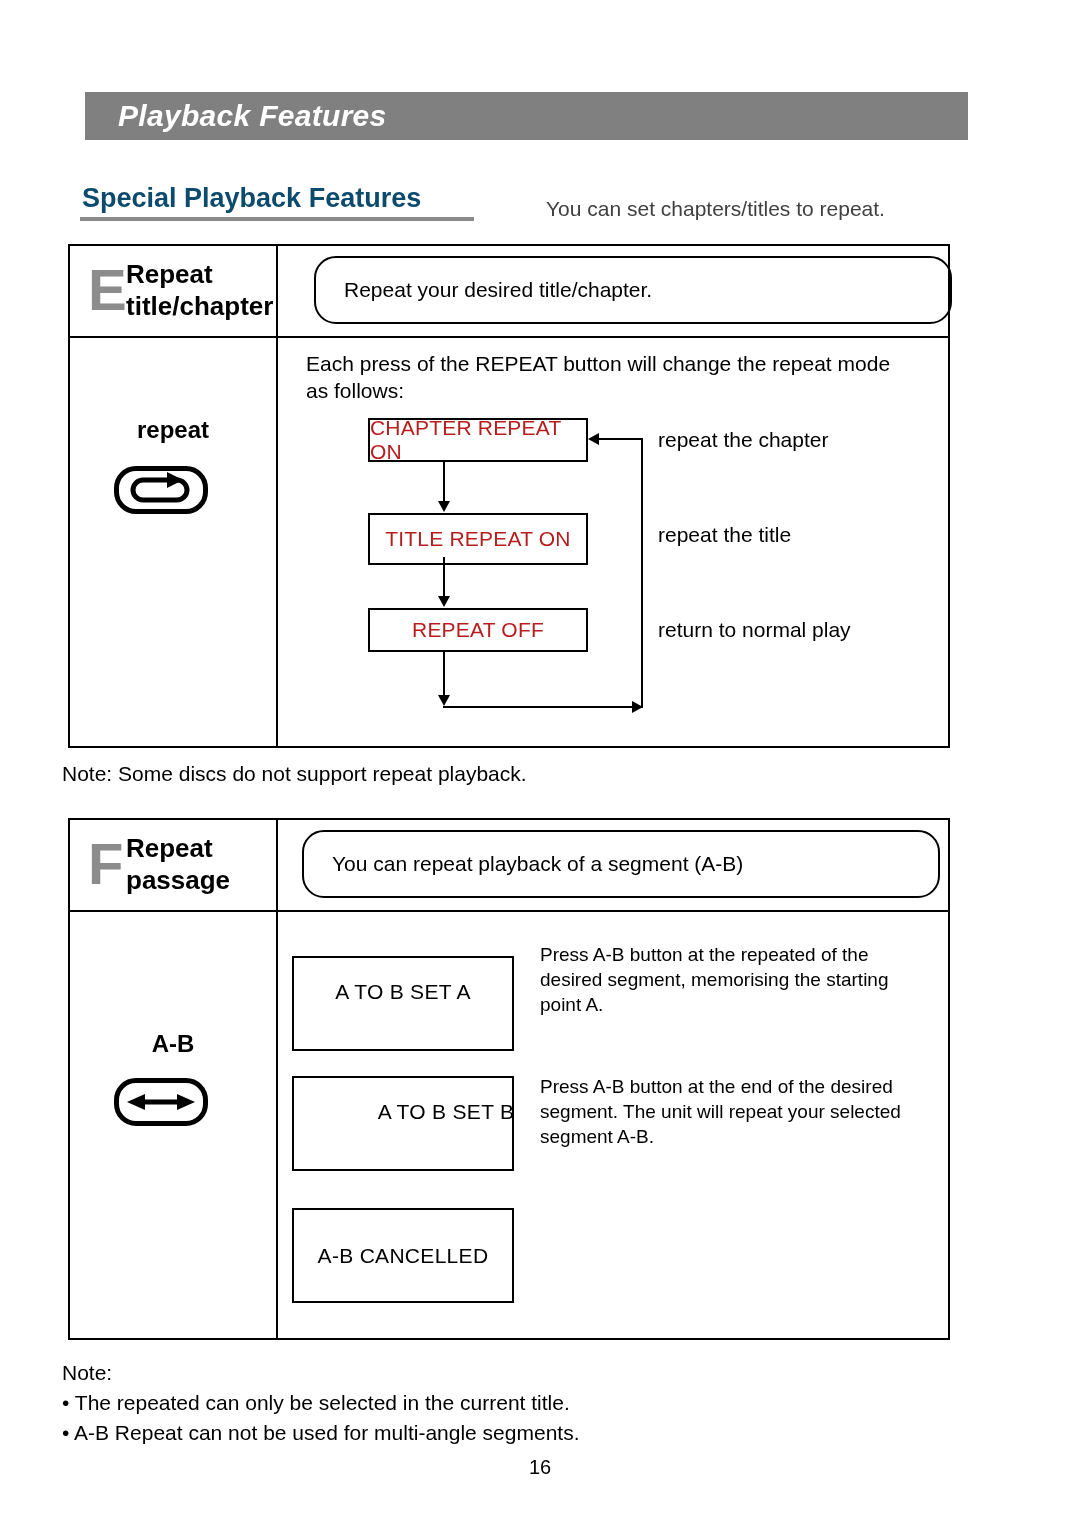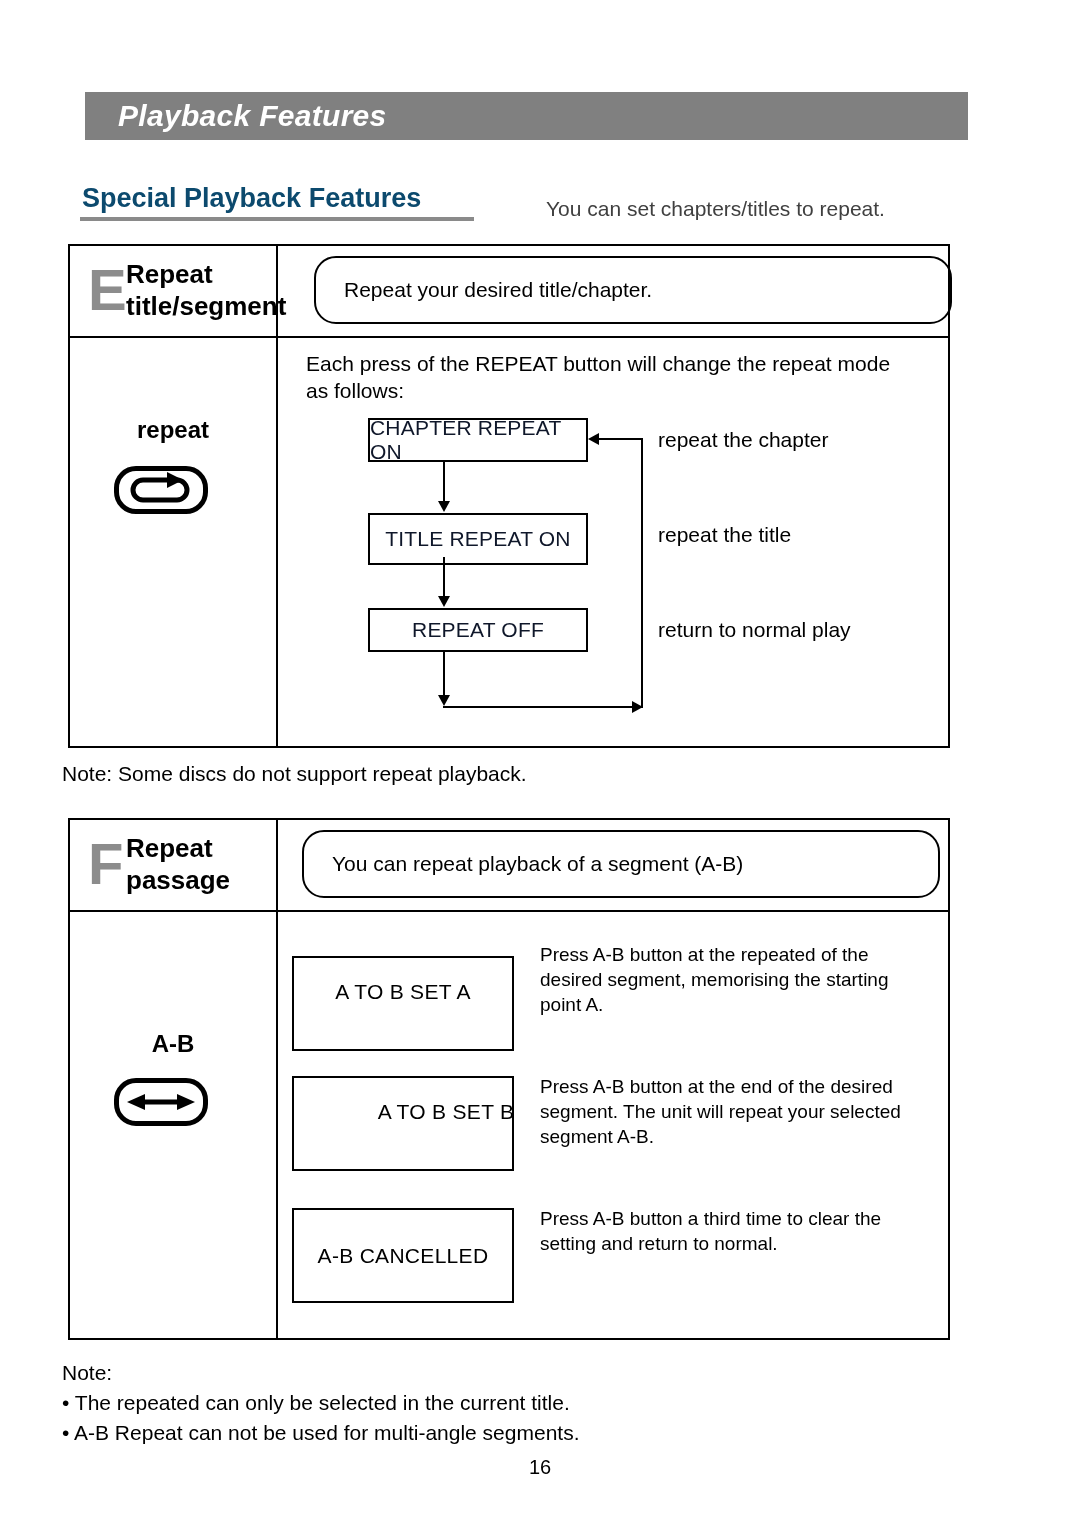--- a/index.html
+++ b/index.html
@@ -157,21 +157,21 @@
     color: #000;
   }
   .flow-box {
     position: absolute;
     border: 2px solid #000;
     box-sizing: border-box;
     display: flex;
     align-items: center;
     justify-content: center;
     font-size: 21px;
-    color: #0f172a;
+    color: #b91c1c;
     background: #fff;
     letter-spacing: 0.2px;
   }
   .flow-label {
     position: absolute;
     font-size: 21px;
     color: #000;
     white-space: nowrap;
   }
   .vline {
@@ -276,21 +276,21 @@
   <div class="section-heading-rule"></div>
   <div class="intro-line">You can set chapters/titles to repeat.</div>
 
   <div class="feature-table" style="left:68px; top:244px; width:882px; height:504px;">
 
     <div class="feature-head-row">
       <div class="feature-head-left">
         <div class="letter-badge">E</div>
         <div class="feature-title">
           <div>Repeat</div>
-          <div>title/segment</div>
+          <div>title/chapter</div>
         </div>
       </div>
       <div class="callout" style="left:244px; top:10px; width:638px; height:68px;">
         <div class="callout-text">Repeat your desired title/chapter.</div>
       </div>
     </div>
 
     <div class="feature-body-row" style="height:408px;">
       <div class="body-left">
         <div class="key-label" style="top:78px;">repeat</div>
@@ -376,24 +376,20 @@
       </div>
       <div class="step-desc" style="left:470px; top:162px; width:400px;">
         <div>Press A-B button at the end of the desired</div>
         <div>segment. The unit will repeat your selected</div>
         <div>segment A-B.</div>
       </div>
 
       <div class="step-box" style="left:222px; top:296px; width:222px; height:95px;">
         <div class="step-box-text" style="top:34px;">A-B   CANCELLED</div>
       </div>
-      <div class="step-desc" style="left:470px; top:294px; width:400px;">
-        <div>Press A-B button a third time to clear the</div>
-        <div>setting and return to normal.</div>
-      </div>
     </div>
   </div>
 
   <div class="footer-note">
     <div>Note:</div>
     <div class="bullet-line">• The repeated can only be selected in the current title.</div>
     <div class="bullet-line">• A-B Repeat can not be used for multi-angle segments.</div>
   </div>
 
   <div class="page-number">16</div>

